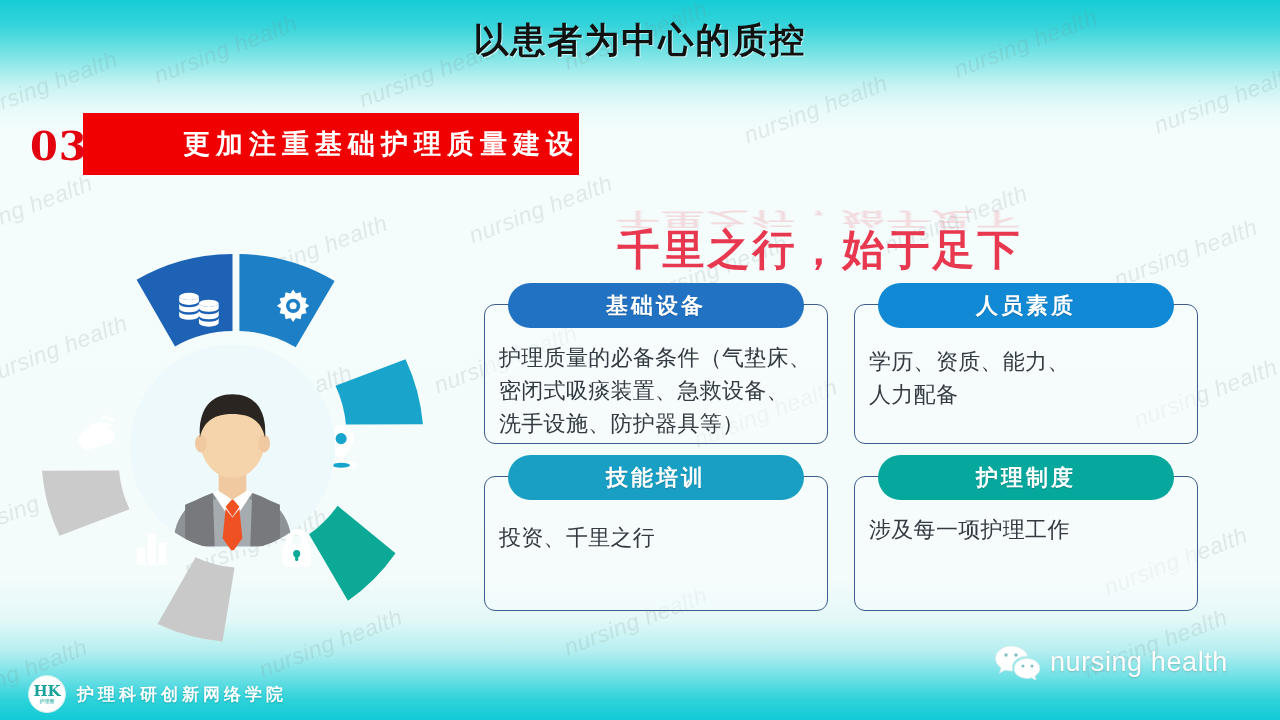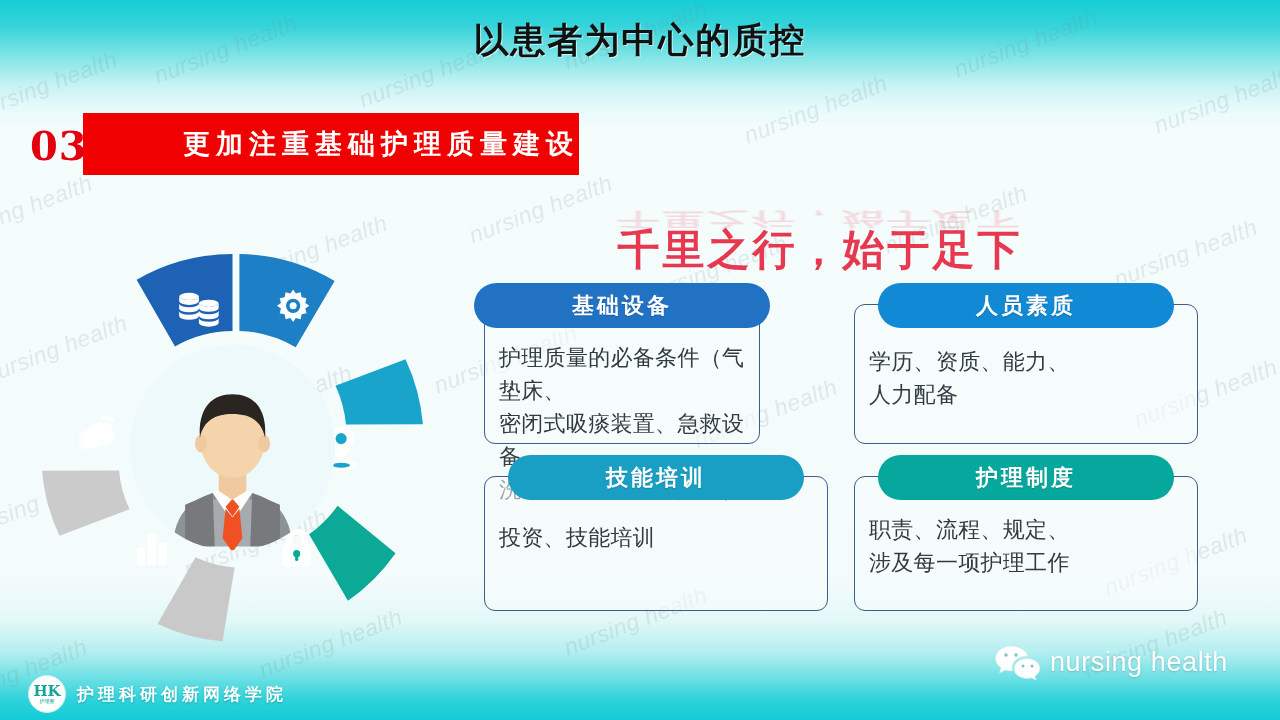--- a/index.html
+++ b/index.html
@@ -110,21 +110,21 @@
     text-shadow:0 1px 1px rgba(0,0,0,.18);
     white-space:nowrap;
   }
   .card .body{
     position:absolute;left:14px;right:10px;
     font-size:22px;line-height:33px;color:#333b42;
     font-family:"DejaVu Sans","Liberation Sans",sans-serif;
     letter-spacing:.3px;
   }
 
-  #card-equipment{left:484px;top:304px;width:276px;height:140px;}
+  #card-equipment{left:484px;top:304px;width:344px;height:140px;}
   #card-equipment .pill{width:296px;background:#2272c4;}
   #card-equipment .body{top:36px;}
 
   #card-personnel{left:854px;top:304px;width:344px;height:140px;}
   #card-personnel .pill{width:296px;background:#1189d4;}
   #card-personnel .body{top:40px;}
 
   #card-training{left:484px;top:476px;width:344px;height:135px;}
   #card-training .pill{width:296px;background:#1a9fc4;}
   #card-training .body{top:44px;}
@@ -353,28 +353,27 @@
     <div class="pill">人员素质</div>
     <div class="body">
       <div>学历、资质、能力、</div>
       <div>人力配备</div>
     </div>
   </div>
 
   <div class="card" id="card-training">
     <div class="pill">技能培训</div>
     <div class="body">
-      <div>投资、技能培训</div>
+      <div>投资、千里之行</div>
     </div>
   </div>
 
   <div class="card" id="card-system">
     <div class="pill">护理制度</div>
     <div class="body">
-      <div>职责、流程、规定、</div>
       <div>涉及每一项护理工作</div>
     </div>
   </div>
 
   <div class="footer-brand">
     <div class="footer-logo">
       <div class="lg-main">HK</div>
       <div class="lg-sub">护理圈</div>
     </div>
     <div class="footer-text">护理科研创新网络学院</div>

